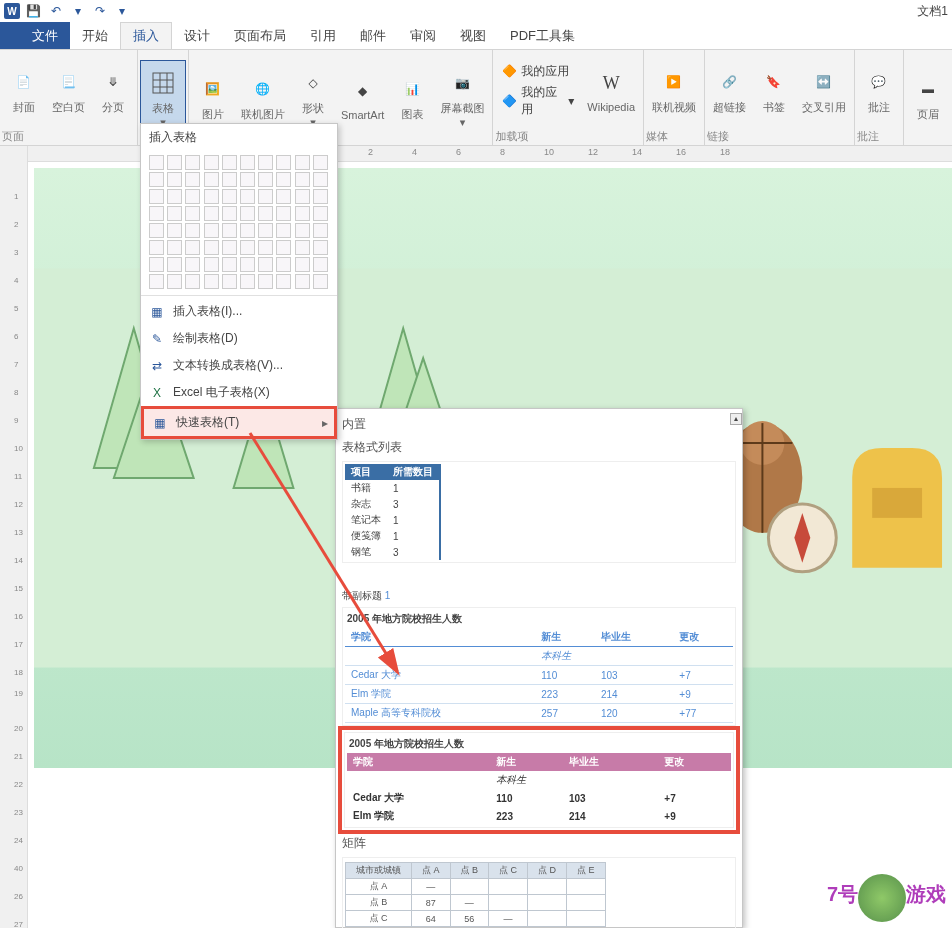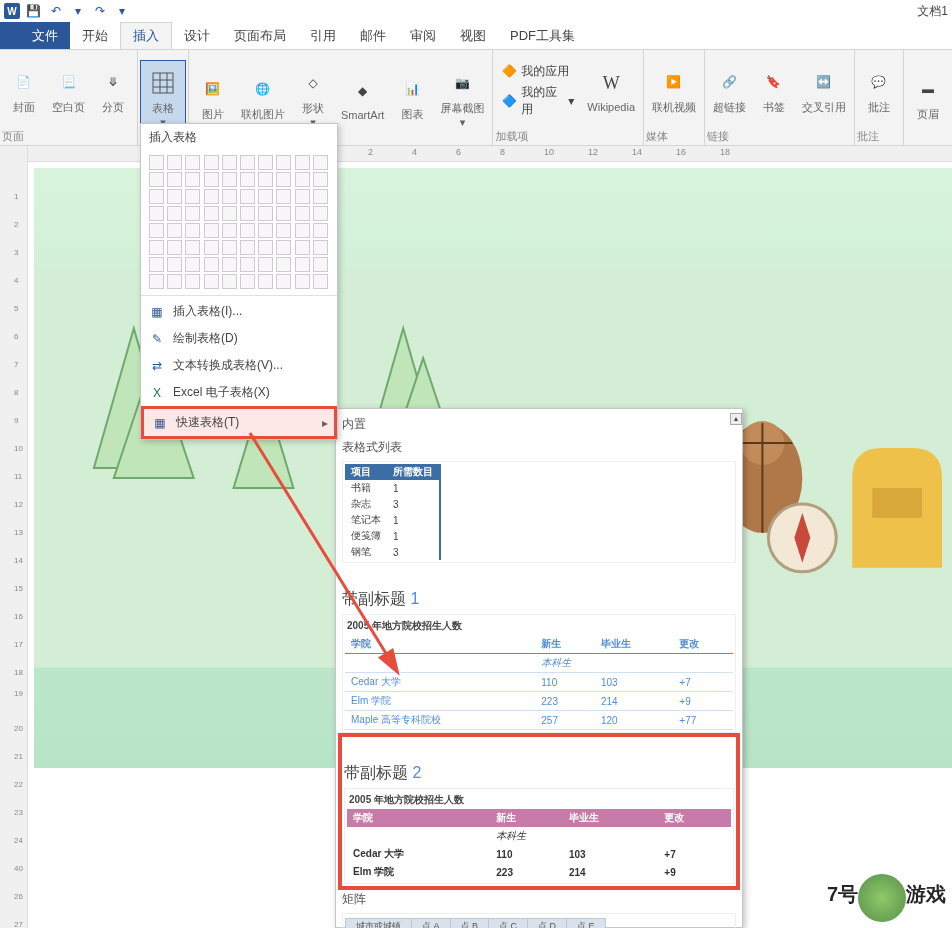--- a/index.html
+++ b/index.html
@@ -34,21 +34,21 @@
 .quick-panel{position:absolute;left:335px;top:408px;width:408px;background:#fff;border:1px solid #c6c6c6;box-shadow:2px 2px 6px rgba(0,0,0,0.25);z-index:90;max-height:520px;}
 .qp-inner{padding:4px;position:relative;}
 .qp-scroll{position:absolute;right:0;top:4px;bottom:0;width:12px;}
 .qp-scroll-btn{width:12px;height:12px;border:1px solid #aaa;background:#eee;font-size:8px;text-align:center;}
 .qp-section{font-size:12px;color:#555;padding:3px 2px;}
 .qp-preview{border:1px solid #eee;margin:2px;padding:2px;}
 .mini-table{font-size:10px;border-collapse:collapse;}
 .mini-table th,.mini-table td{padding:1px 6px;text-align:left;}
 .mt1 th{background:#3a6ea5;color:#fff;}
 .mt1{border-right:2px solid #3a6ea5;}
-.qp-sub{font-size:16px;color:#444;padding:6px 2px 2px;margin-top:20px;}
+.qp-sub{font-size:10px;color:#444;padding:6px 2px 2px;margin-top:20px;}
 .qp-sub .num{color:#538dd5;}
 .style-title{font-size:10px;font-weight:bold;margin:2px;}
 .style-table{width:100%;font-size:10px;border-collapse:collapse;}
 .style-table th{color:#538dd5;border-bottom:1px solid #538dd5;text-align:left;padding:2px 6px;}
 .style-table td{padding:2px 6px;border-bottom:1px solid #d0e0f0;color:#538dd5;}
 .style-table .sub{font-style:italic;}
 .red-box{border:4px solid #e74c3c;margin:-2px;}
 .style2-table{width:100%;font-size:10px;border-collapse:collapse;}
 .style2-table .hdr th{background:#c77ba8;color:#fff;text-align:left;padding:2px 6px;}
 .style2-table td{padding:2px 6px;color:#333;}
@@ -58,21 +58,21 @@
 .red-arrow{position:absolute;left:245px;top:428px;z-index:200;pointer-events:none;}
 .vruler{position:absolute;left:0;top:146px;bottom:0;width:28px;background:#f0f0f0;border-right:1px solid #ddd;font-size:8px;color:#888;}
 .vruler .lbl{position:absolute;left:14px;transform:translateY(-4px);}
 .hruler{position:absolute;left:28px;top:146px;right:0;height:16px;background:#f0f0f0;border-bottom:1px solid #ddd;font-size:9px;color:#888;}
 .hruler .hlbl{position:absolute;top:1px;}
 .l-box{position:absolute;left:6px;top:158px;width:14px;height:14px;border:1px solid #aaa;background:#fff;font-size:9px;text-align:center;line-height:12px;}
 .canvas{position:absolute;left:34px;top:168px;right:0;height:600px;background:linear-gradient(180deg,#d8f3dc 0%,#b7e4c7 100%);overflow:hidden;}
 .canvas svg{width:100%;height:100%;}
 .watermark{position:absolute;right:6px;bottom:6px;z-index:300;opacity:0.85;}
 .wm-logo{width:48px;height:48px;border-radius:50%;background:radial-gradient(#7cc04e,#3a7d2c);display:inline-block;vertical-align:middle;}
-.wm-text{font-size:20px;color:#000000;font-weight:bold;}
+.wm-text{font-size:20px;color:#a21caf;font-weight:bold;}
 .doc-name{font-size:12px;color:#444;}
 </style>
 </head>
 <body>
 
 <div class="titlebar">
   <div class="titlebar-left">
     <span class="w-icon">W</span>
     <span class="qa-icon">💾</span>
     <span class="qa-icon">↶</span>
@@ -473,21 +473,20 @@
             <tr>
               <td>Maple 高等专科院校</td>
               <td>257</td>
               <td>120</td>
               <td>+77</td>
             </tr>
           </tbody>
         </table>
   </div>
   <div class="red-box">
-    <div class="qp-sub"><span>带副标题 </span><span class="num">2</span></div>
     <div class="qp-preview">
       <div class="style-title">2005 年地方院校招生人数</div>
       <table class="style2-table" id="st2">
             <tbody>
               <tr class="hdr">
                 <th>学院</th>
                 <th>新生</th>
                 <th>毕业生</th>
                 <th>更改</th>
               </tr>

